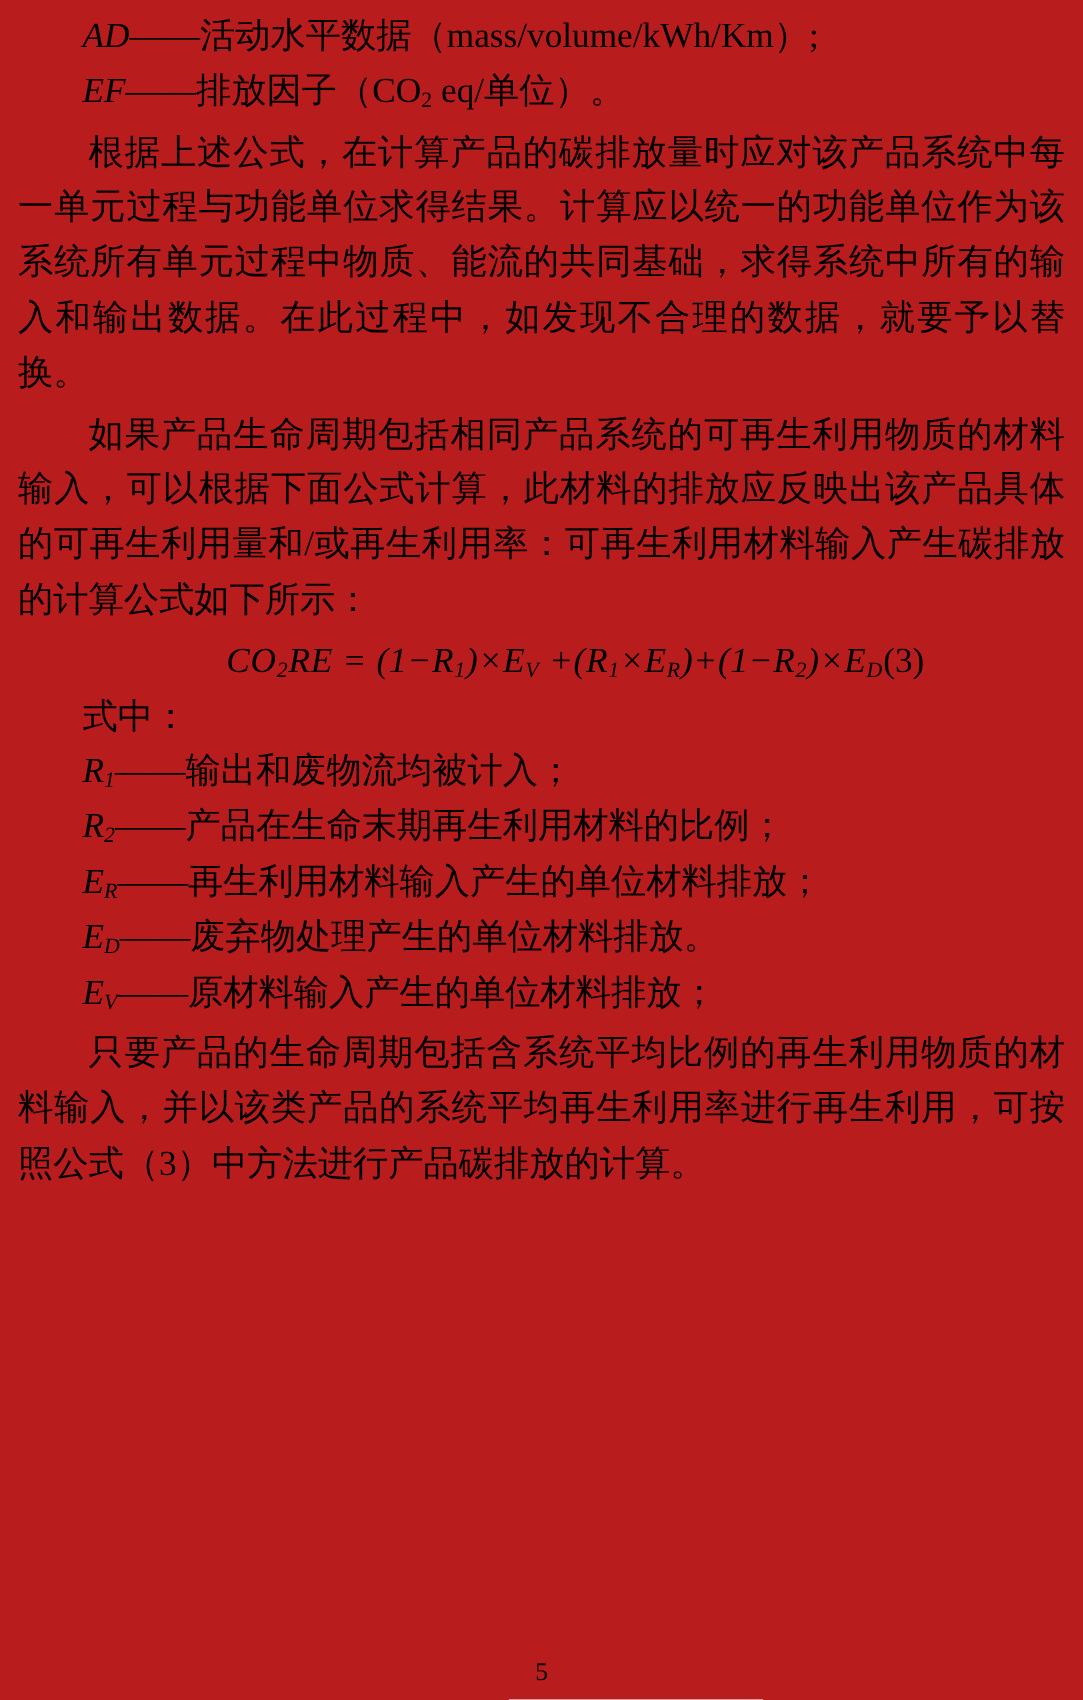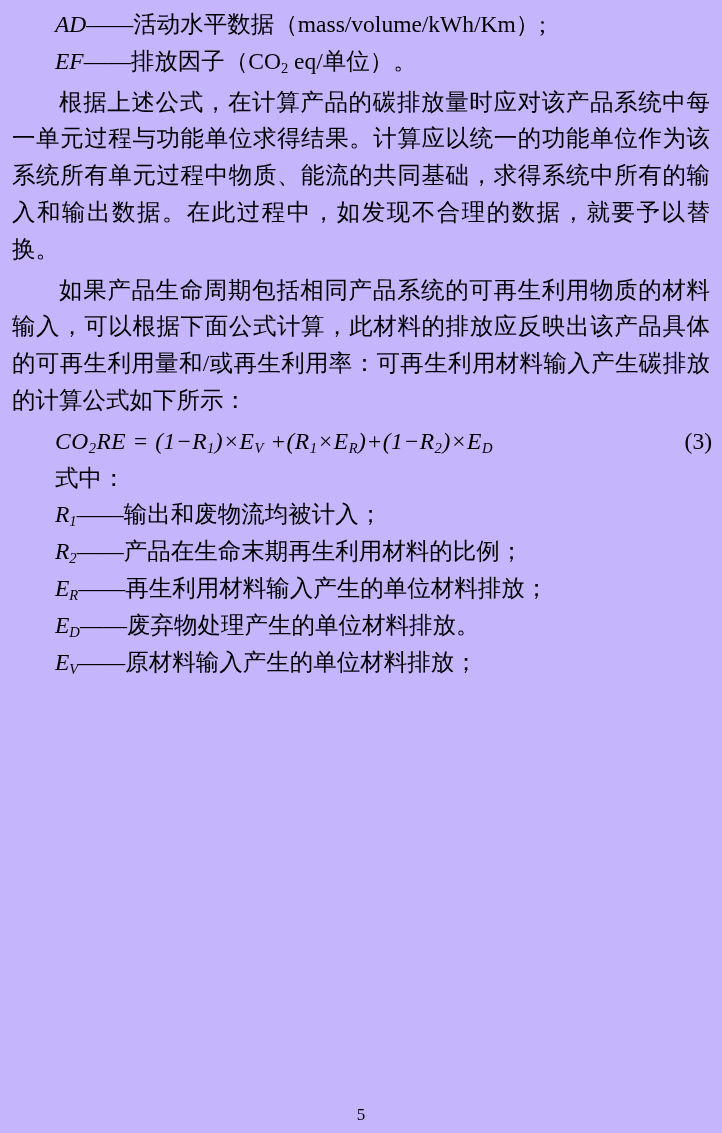--- a/index.html
+++ b/index.html
@@ -4,21 +4,21 @@
 <style>
   html, body {
     margin: 0;
     padding: 0;
     background: #ffffff;
   }
   .page {
     position: relative;
     width: 722px;
     height: 1133px;
-    background: #c4b5fd;
+    background: #b91c1c;
     color: #000000;
     font-family: "Liberation Serif", "DejaVu Serif", serif;
     font-size: 23.5px;
     line-height: 36.8px;
     overflow: hidden;
     box-sizing: border-box;
     padding: 6px 8px 0 8px;
   }
   .para {
     margin: 4px;
@@ -42,21 +42,21 @@
     vertical-align: -0.25em;
     line-height: 0;
   }
   sup {
     font-size: 0.62em;
     vertical-align: 0.45em;
     line-height: 0;
   }
   .formula-row {
     display: flex;
-    justify-content: space-between;
+    justify-content: center;
     align-items: baseline;
     padding-left: 2em;
     margin: 0;
   }
   .math {
     font-style: italic;
     letter-spacing: 0.5px;
   }
   .eqno {
     font-style: normal;
@@ -99,18 +99,19 @@
   <div class="term-line"><span class="sym">R<sub>1</sub></span><span class="desc">——输出和废物流均被计入；</span></div>
 
   <div class="term-line"><span class="sym">R<sub>2</sub></span><span class="desc">——产品在生命末期再生利用材料的比例；</span></div>
 
   <div class="term-line"><span class="sym">E<sub>R</sub></span><span class="desc">——再生利用材料输入产生的单位材料排放；</span></div>
 
   <div class="term-line"><span class="sym">E<sub>D</sub></span><span class="desc">——废弃物处理产生的单位材料排放。</span></div>
 
   <div class="term-line"><span class="sym">E<sub>V</sub></span><span class="desc">——原材料输入产生的单位材料排放；</span></div>
 
+  <p class="para">只要产品的生命周期包括含系统平均比例的再生利用物质的材料输入，并以该类产品的系统平均再生利用率进行再生利用，可按照公式（3）中方法进行产品碳排放的计算。</p>
 
 
 
   <div class="footer">5</div>
 
 </div>
 
 </body></html>

